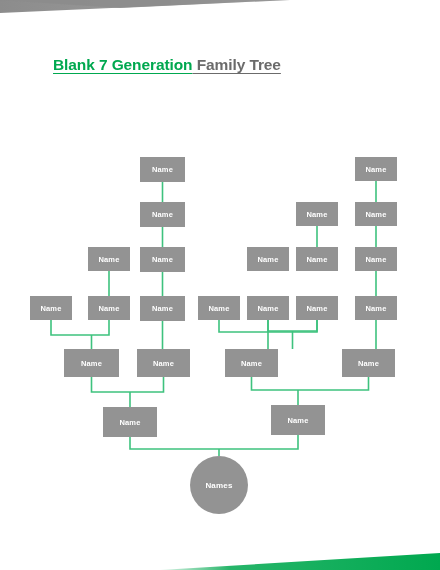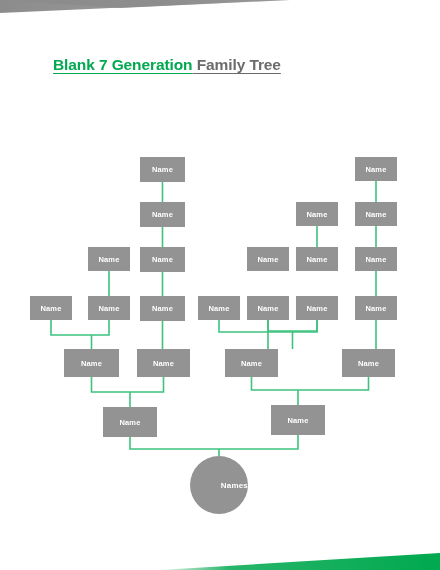--- a/index.html
+++ b/index.html
@@ -79,21 +79,20 @@
     font-weight: bold;
     display: flex;
     align-items: center;
     justify-content: center;
     letter-spacing: 0.2px;
     box-sizing: border-box;
   }
   .node.circle {
     border-radius: 50%;
     font-size: 8px;
-    justify-content: flex-end;
   }
 </style>
 </head>
 <body>
 
 <div id="page">
 
   <svg id="top-gray-band" class="corner-shape" viewBox="0 0 440 30" preserveAspectRatio="none">
     <defs>
       <linearGradient id="grayFade" x1="0" y1="0" x2="1" y2="0">

